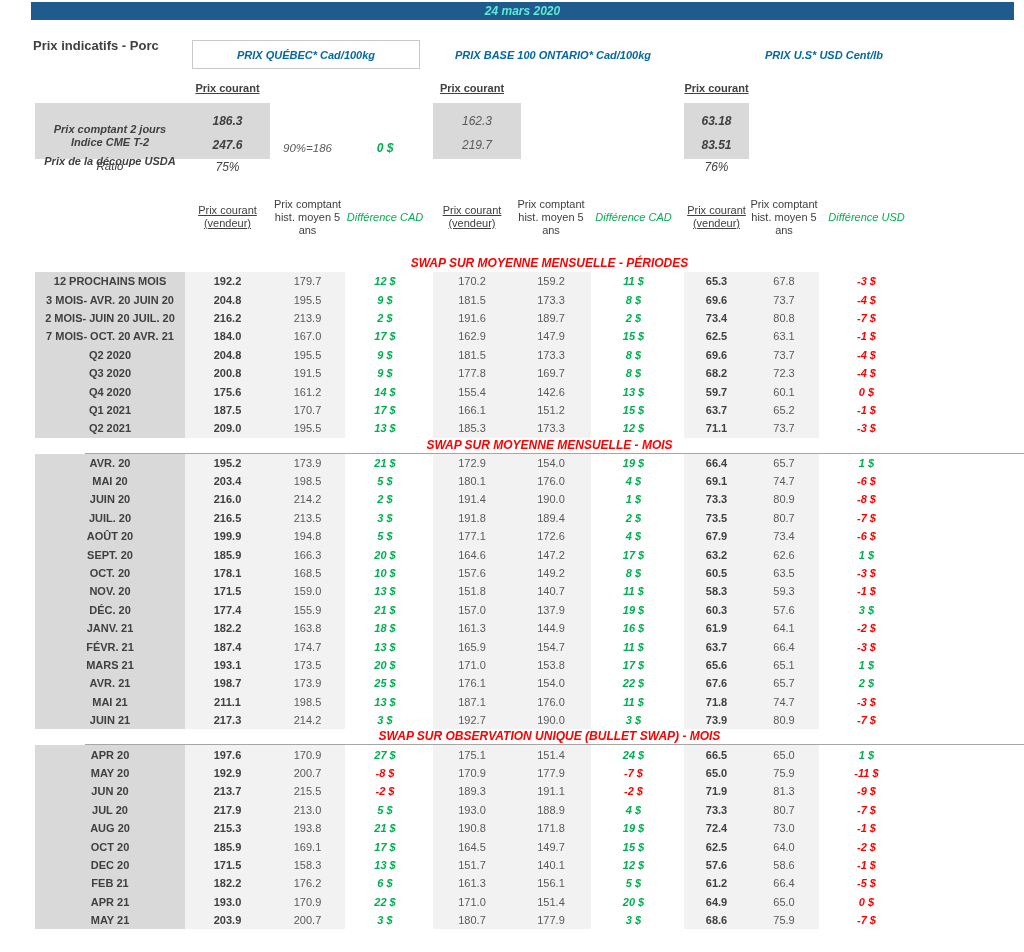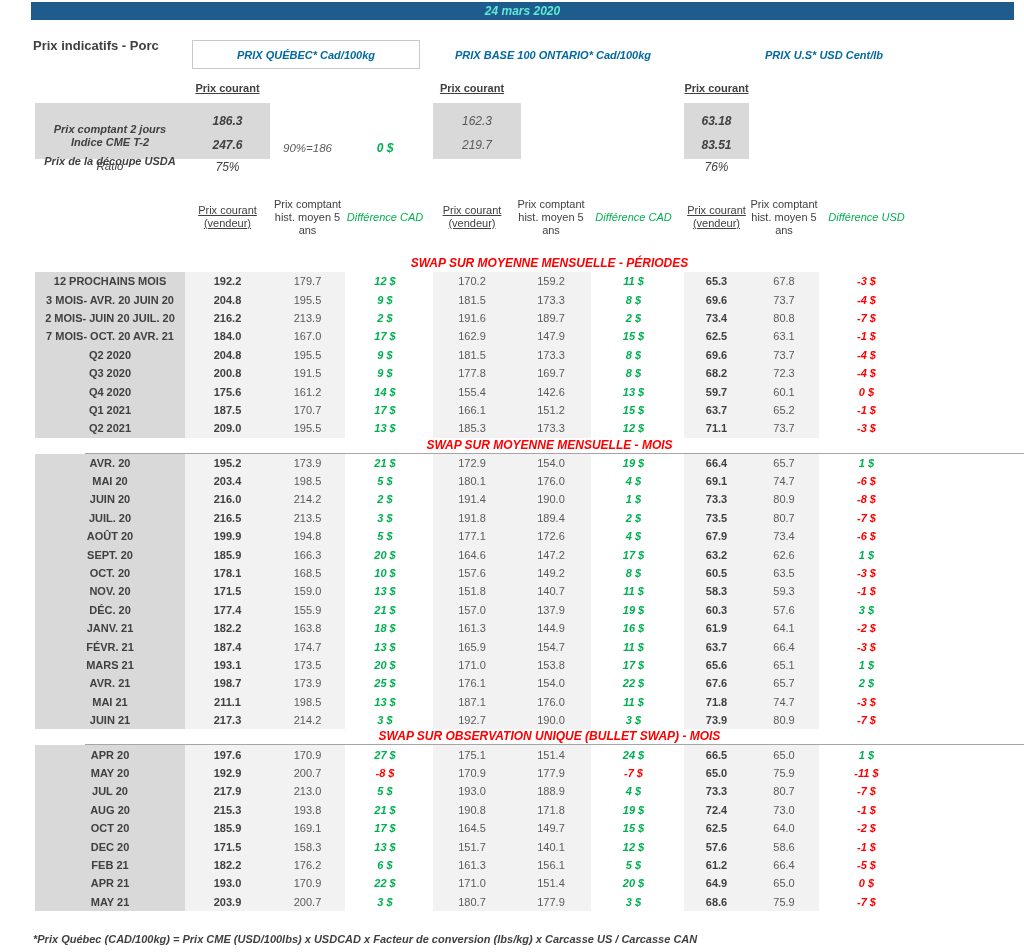--- a/index.html
+++ b/index.html
@@ -570,20 +570,34 @@
               <td></td>
               <td class="c-val c-hist c-shade">170.9</td>
               <td class="c-val c-hist c-shade">177.9</td>
               <td class="c-val c-diff neg">-7 $</td>
               <td></td>
               <td class="c-val c-bold c-shade">65.0</td>
               <td class="c-val c-hist c-shade">75.9</td>
               <td class="c-val c-diff neg">-11 $</td>
             </tr>
             <tr>
+              <td class="c-label">JUN 20</td>
+              <td class="c-val c-bold c-shade">213.7</td>
+              <td class="c-val c-hist c-shade">215.5</td>
+              <td class="c-val c-diff neg">-2 $</td>
+              <td></td>
+              <td class="c-val c-hist c-shade">189.3</td>
+              <td class="c-val c-hist c-shade">191.1</td>
+              <td class="c-val c-diff neg">-2 $</td>
+              <td></td>
+              <td class="c-val c-bold c-shade">71.9</td>
+              <td class="c-val c-hist c-shade">81.3</td>
+              <td class="c-val c-diff neg">-9 $</td>
+            </tr>
+            <tr>
               <td class="c-label">JUL 20</td>
               <td class="c-val c-bold c-shade">217.9</td>
               <td class="c-val c-hist c-shade">213.0</td>
               <td class="c-val c-diff pos">5 $</td>
               <td></td>
               <td class="c-val c-hist c-shade">193.0</td>
               <td class="c-val c-hist c-shade">188.9</td>
               <td class="c-val c-diff pos">4 $</td>
               <td></td>
               <td class="c-val c-bold c-shade">73.3</td>
@@ -672,15 +686,14 @@
               <td></td>
               <td class="c-val c-bold c-shade">68.6</td>
               <td class="c-val c-hist c-shade">75.9</td>
               <td class="c-val c-diff neg">-7 $</td>
             </tr>
           </tbody>
         </table>
       </div>
   </div>
 
-  <div class="footnote">*Prix Québec (CAD/100kg) = Prix CME (USD/100lbs) x USDCAD x Facteur de conversion (lbs/kg) x Carcasse US / Carcasse CAN</div>
 
 </div>
 
 </body></html>

